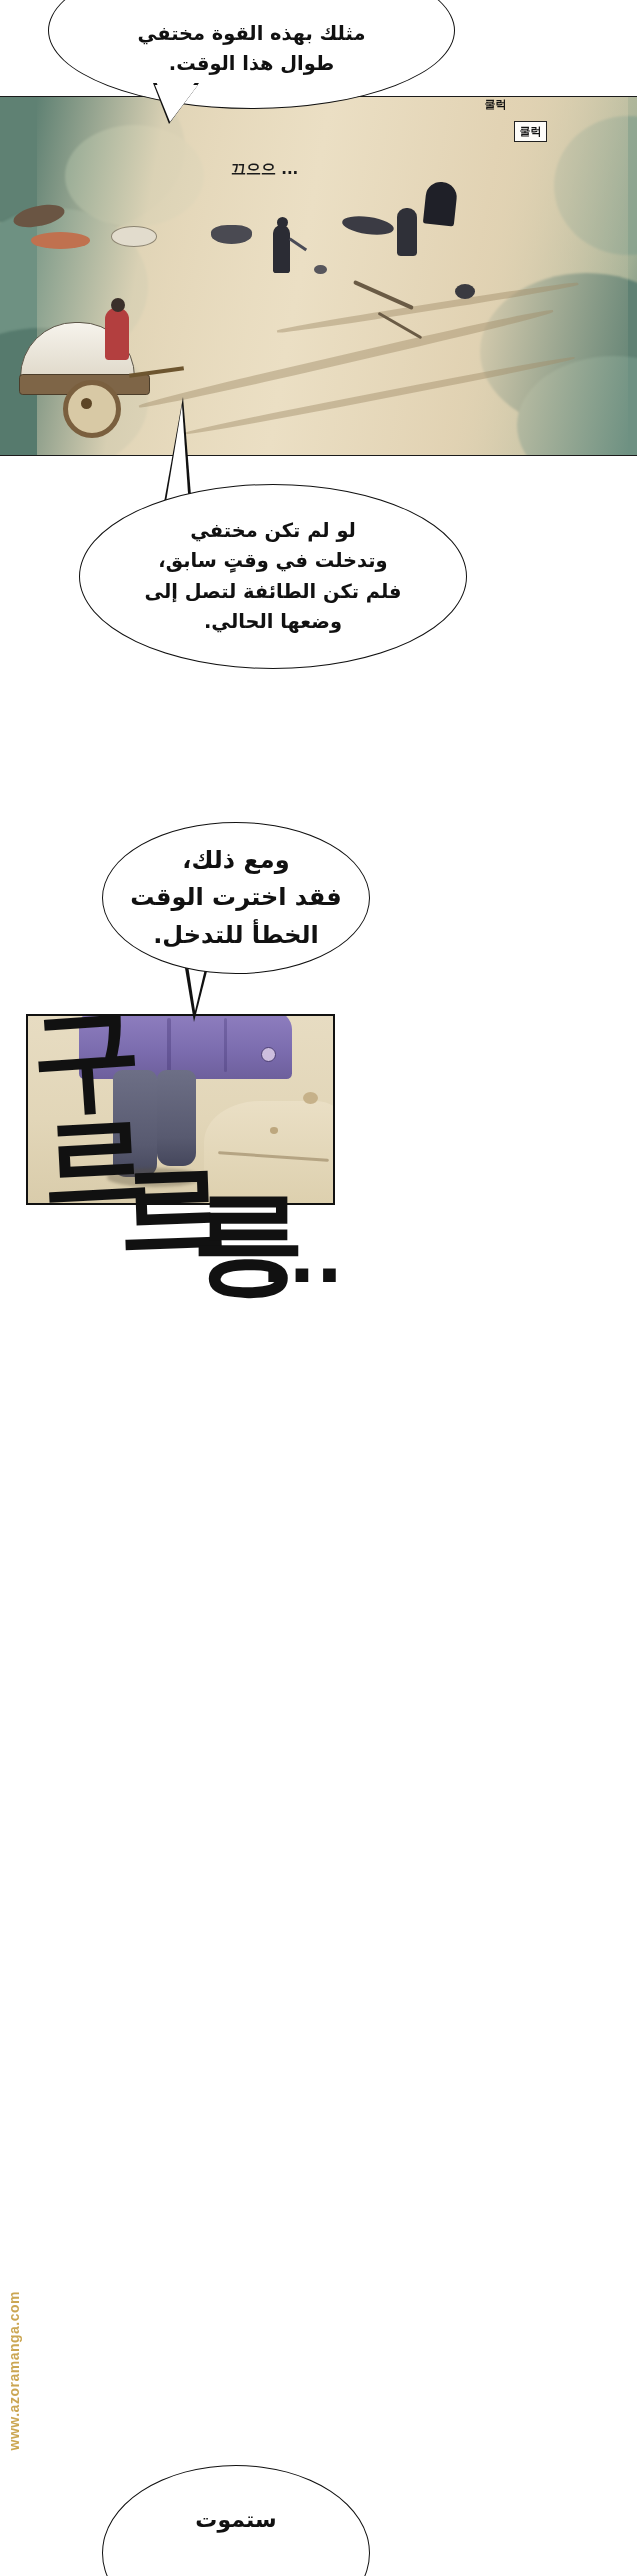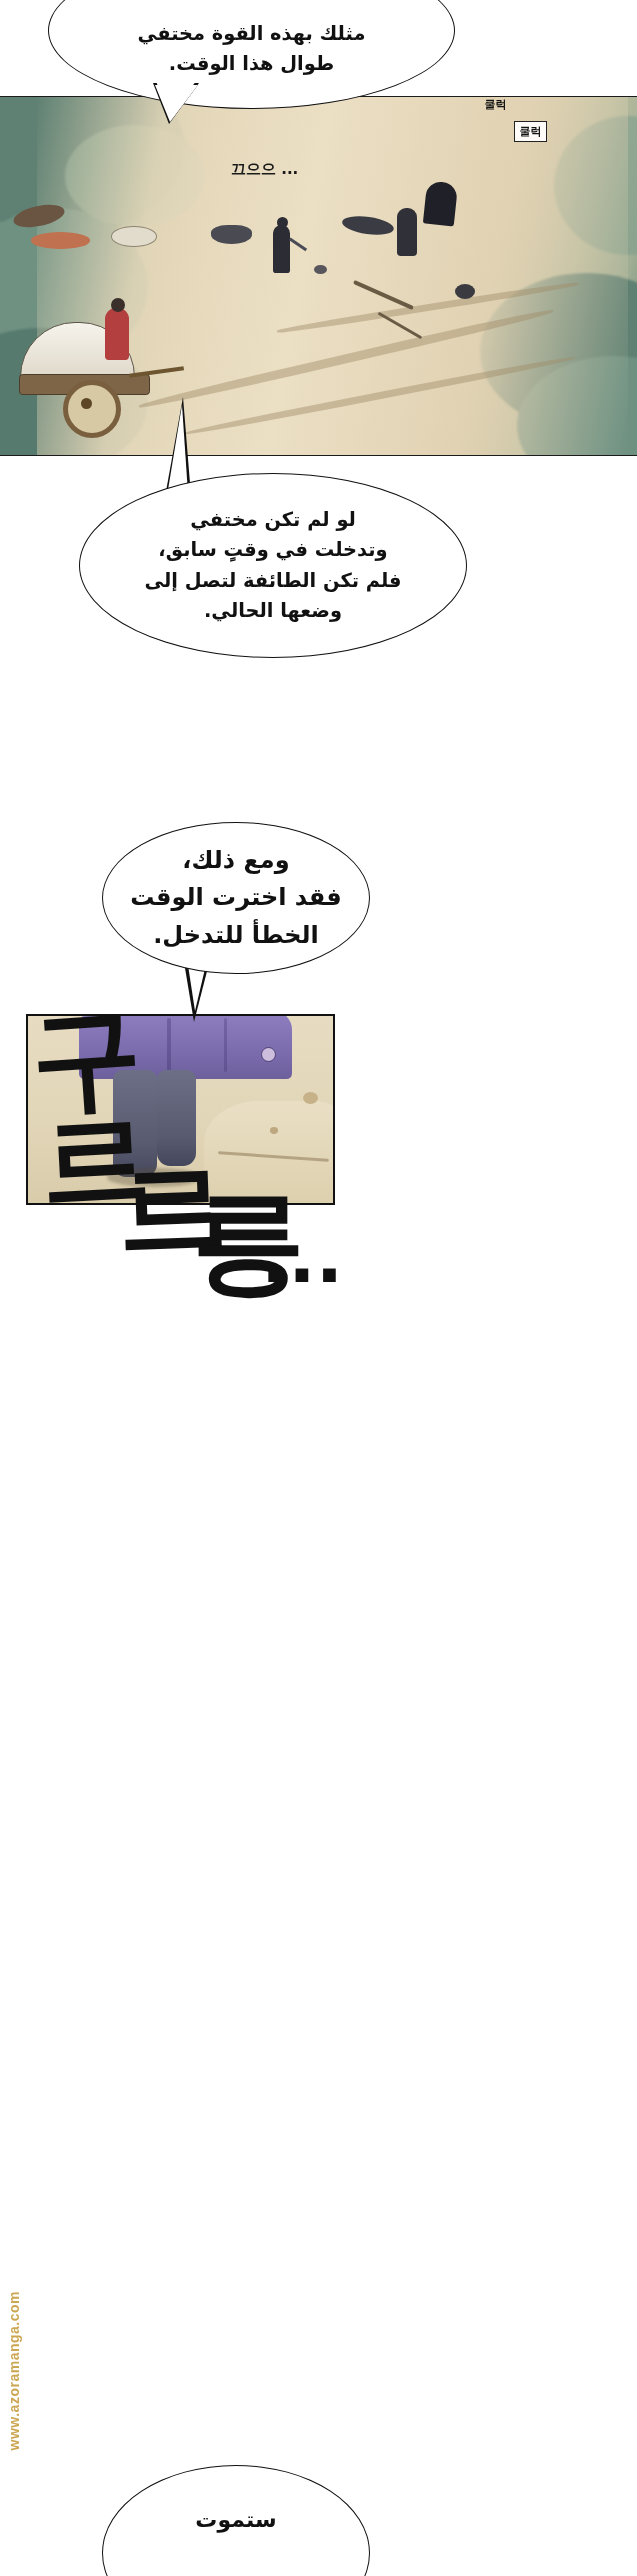--- a/index.html
+++ b/index.html
@@ -220,21 +220,21 @@
     <div class="fig" style="left:111px; top:201px; width:14px; height:14px; background:#3a2f2a; border-radius:50%;"></div>
 
     <div class="sfx-small" style="left:231px; top:63px; font-size:15px;">끄으으 ...</div>
     <div class="sfx-box" style="left:480px; top:-1.8px; border:none; background:transparent;">쿨럭</div>
     <div class="sfx-box" style="left:514px; top:24px;">쿨럭</div>
   </div>
 
   <div class="tail" style="left:163px; top:397px; border-left:20.3px solid transparent; border-right:9.2px solid transparent; border-bottom:111px solid #111111; z-index:4;"></div>
   <div class="tail" style="left:165px; top:405px; border-left:17.6px solid transparent; border-right:7.4px solid transparent; border-bottom:103px solid #ffffff; z-index:5;"></div>
 
-  <div class="bubble" id="bubble-middle" style="left:79px; top:473px; width:388px; height:185px;">
+  <div class="bubble" id="bubble-middle" style="left:79px; top:484px; width:388px; height:185px;">
     <span class="txt" style="font-size:19.4px;">لو لم تكن مختفي
 وتدخلت في وقتٍ سابق،
 فلم تكن الطائفة لتصل إلى
 وضعها الحالي.</span>
   </div>
 
   <div class="bubble" id="bubble-third" style="left:102px; top:822px; width:268px; height:152px;">
     <span class="txt" style="font-size:24px;">ومع ذلك،
 فقد اخترت الوقت
 الخطأ للتدخل.</span>

